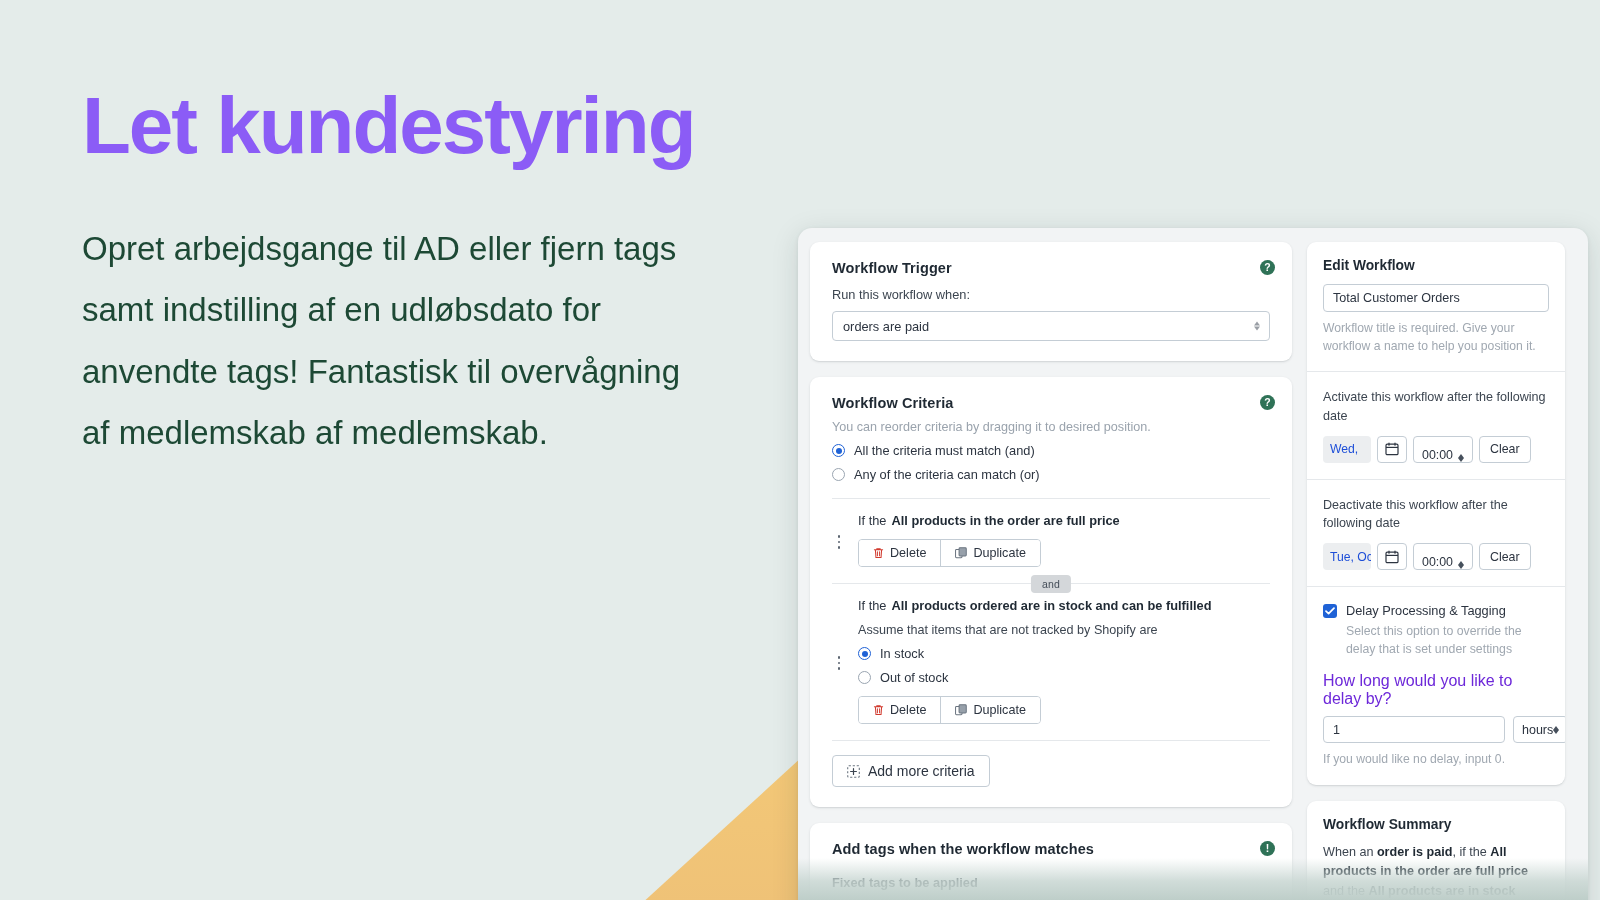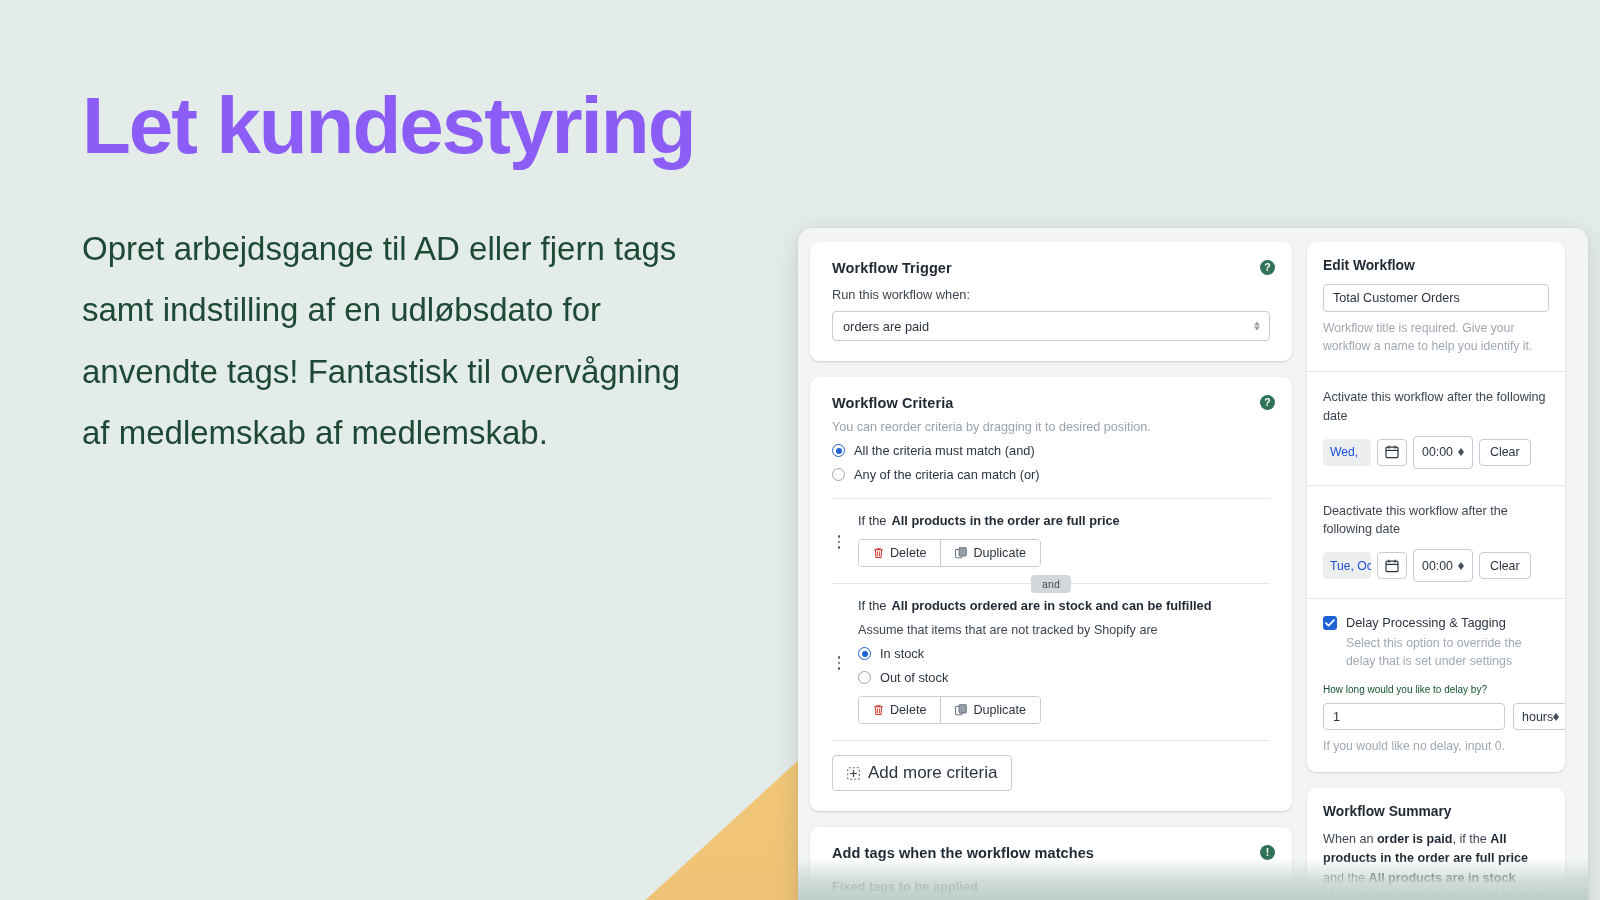--- a/index.html
+++ b/index.html
@@ -280,21 +280,21 @@
 
   .add-crit-btn {
     margin-top: 14px;
     display: inline-flex;
     align-items: center;
     gap: 8px;
     border: 1px solid #c4cdd5;
     border-radius: 4px;
     background: #fff;
     padding: 7px 14px;
-    font-size: 17px;
+    font-size: 14px;
     color: #2c3440;
     cursor: pointer;
     font-family: inherit;
   }
   .icon-addsq { width: 13px; height: 13px; flex: none; }
 
   
   .side-card {
     background: #fff;
     border-radius: 9px;
@@ -358,26 +358,26 @@
   }
   .cal-btn {
     width: 30px; height: 27px;
     border: 1px solid #c4cdd5;
     border-radius: 4px;
     background: #fff;
     display: flex; align-items: center; justify-content: center;
     cursor: pointer;
   }
   .time-box {
-    height: 33px;
-    border: 1px solid #c4cdd5;
-    border-radius: 4px;
-    background: #fff;
-    display: flex;
-    align-items: center;
+    height: 27px;
+    border: 1px solid #c4cdd5;
+    border-radius: 4px;
+    background: #fff;
+    display: flex;
+    align-items: flex-end;
     gap: 5px;
     padding: 0 8px;
     font-size: 12.4px;
     color: #2c3440;
     cursor: pointer;
   }
   .clear-btn {
     height: 27px;
     border: 1px solid #c4cdd5;
     border-radius: 4px;
@@ -402,21 +402,21 @@
   }
   .checkbox svg { position: absolute; left: 2px; top: 3px; }
   .check-label { font-size: 12.8px; color: #2c3440; }
   .check-sub {
     font-size: 12.3px;
     color: #a0a8b1;
     line-height: 1.45;
     margin-top: 5px;
     padding-left: 23px;
   }
-  .delay-q { font-size: 10px; color: #14532d; margin-top: 13px; }
+  .delay-q { font-size: 16px; color: #6d28d9; margin-top: 13px; }
   .delay-row { display: flex; gap: 8px; margin-top: 8px; }
   .delay-num {
     flex: 1;
     height: 27px;
     border: 1px solid #c4cdd5;
     border-radius: 4px;
     font-size: 12.6px;
     color: #2c3440;
     padding: 0 9px;
     font-family: inherit;
@@ -600,21 +600,21 @@
 
     </div>
 
     <div class="col-side">
 
       <div class="side-card">
 
         <div class="side-sec">
           <div class="side-title">Edit Workflow</div>
           <input class="text-input" value="Total Customer Orders" style="">
-          <div class="help-text">Workflow title is required. Give your workflow a name to help you identify it.</div>
+          <div class="help-text">Workflow title is required. Give your workflow a name to help you position it.</div>
         </div>
 
         <div class="side-sec">
           <div class="side-label">Activate this workflow after the following date</div>
           <div class="date-row">
             <div class="date-input">Wed, </div>
             <div class="cal-btn">
               <svg width="14" height="14" viewBox="0 0 14 14">
                 <rect x="1" y="2.2" width="12" height="10.5" rx="1.3" fill="none" stroke="#2c3440" stroke-width="1.2"></rect>
                 <path d="M1 5.4h12" stroke="#2c3440" stroke-width="1.2"></path>

